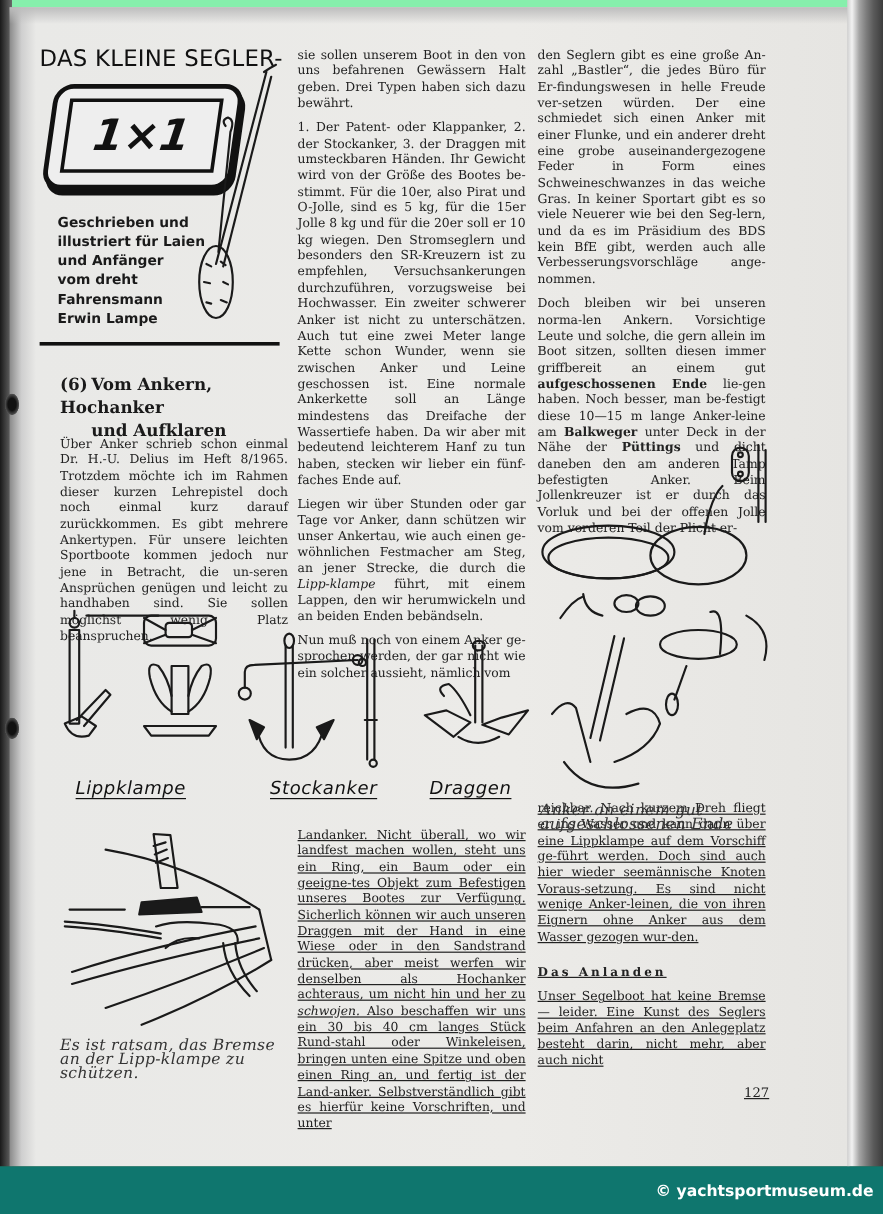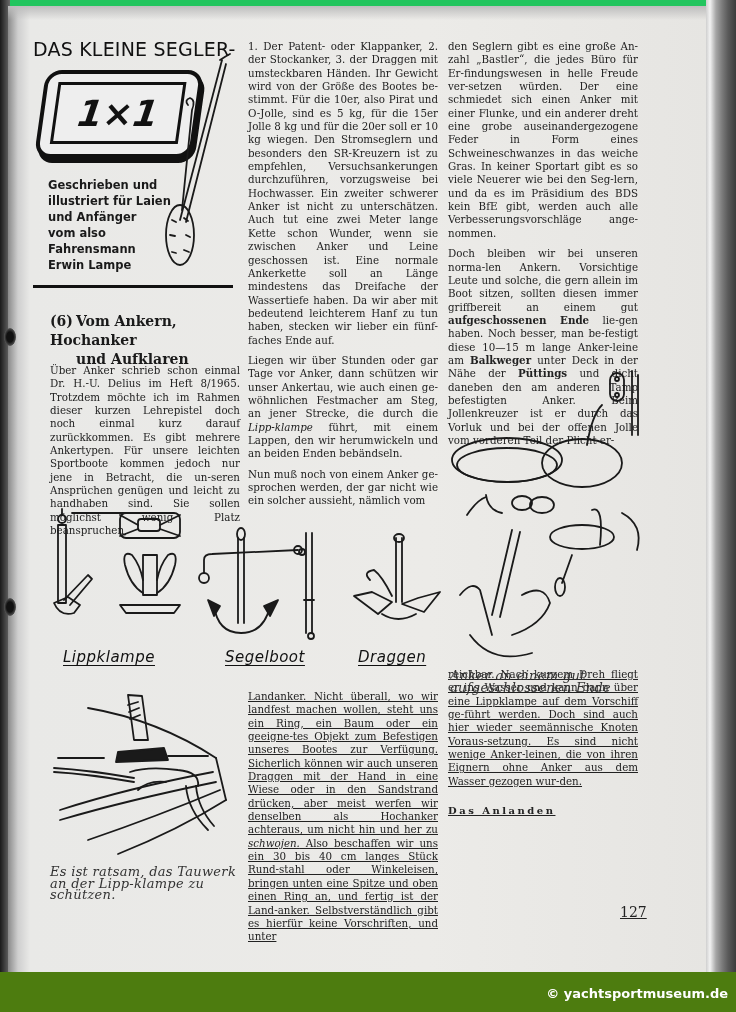--- a/index.html
+++ b/index.html
@@ -1,24 +1,24 @@
 <!DOCTYPE html>
 <html><head>
 <meta charset="utf-8">
 <style>
   html, body { margin: 0; padding: 0; }
   body { width: 736px; height: 1012px; background: #000; position: relative; overflow: hidden; font-family: "DejaVu Serif", serif; }
-  .scan { position: absolute; left: 0; top: 0; width: 736px; height: 972px; background: #22c55e; }
+  .scan { position: absolute; left: 0; top: 0; width: 736px; height: 972px; background: #86efac; }
   .page { position: absolute; left: 8px; top: 6px; width: 700px; height: 966px;
     background: linear-gradient(90deg, #8a8a8a 0px, #cfcfcf 10px, #e9e9e7 22px, #ecebe8 60%, #e6e5e2 100%); }
   .page-top-shadow { position: absolute; left: 0; top: 0; width: 100%; height: 14px; background: linear-gradient(#bdbdbd, rgba(236,235,232,0)); }
   .spine { position: absolute; left: 706px; top: 0; width: 30px; height: 972px;
     background: linear-gradient(90deg, #cfcfcf 0, #f2f2f2 4px, #a5a5a5 10px, #7c7c7c 16px, #5a5a5a 22px, #3c3c3c 30px); }
   .left-edge { position: absolute; left: 0; top: 0; width: 10px; height: 972px; background: linear-gradient(90deg,#1a1a1a,#6a6a6a); }
-  .footer-bar { position: absolute; left: 0; top: 972px; width: 736px; height: 40px; background: #4d7c0f; }
+  .footer-bar { position: absolute; left: 0; top: 972px; width: 736px; height: 40px; background: #0f766e; }
   .copyright { position: absolute; right: 8px; top: 14px; color: #fff; font-family: "DejaVu Sans", sans-serif; font-weight: bold; font-size: 13px; }
 
   .col { position: absolute; font-size: 10.3px; line-height: 13.35px; color: #222; text-align: justify; hyphens: manual; }
   .col p { margin: 0 0 7px 0; }
   .col b { font-weight: bold; }
   .col i { font-style: italic; }
 
   .title-head { position: absolute; left: 33px; top: 38px; font-family: "DejaVu Sans", sans-serif; font-size: 19px; letter-spacing: 0.2px; color: #111; font-weight: 500; }
   .slate { position: absolute; left: 40px; top: 70px; width: 150px; height: 80px; border: 4px solid #111; border-radius: 16px; transform: skewX(-8deg); background: #eee; box-shadow: 3px 5px 0 #111; }
   .slate-inner { position: absolute; left: 10px; top: 8px; right: 12px; bottom: 10px; border: 3px solid #111; }
@@ -28,21 +28,21 @@
 
   .art-heading { position: absolute; left: 50px; top: 312px; width: 195px; font-family: "DejaVu Serif", serif; font-weight: bold; font-size: 14px; line-height: 19px; color: #1a1a1a; }
   .art-heading .num { display: inline-block; width: 26px; }
   .art-heading .l2 { padding-left: 26px; display: block; }
 
   .hole { position: absolute; left: 4px; width: 12px; height: 18px; border-radius: 50%; background: radial-gradient(#111 40%, #555 70%, transparent 72%); }
 
   .caption { position: absolute; font-style: italic; font-size: 13px; line-height: 11.5px; color: #333; letter-spacing: 0.3px; }
   .fig-label { position: absolute; font-family: "DejaVu Sans", sans-serif; font-style: italic; font-size: 15px; color: #111; text-decoration: underline; text-underline-offset: 3px; letter-spacing: 0.5px; }
   .subhead { font-weight: bold; letter-spacing: 2.5px; font-size: 10px; }
-  .page-number { position: absolute; left: 620px; top: 904px; font-size: 14px; color: #222; text-decoration: underline; }
+  .page-number { position: absolute; left: 620px; top: 904px; font-size: 11px; color: #222; text-decoration: underline; }
   svg { position: absolute; overflow: visible; }
   svg * { fill: none; stroke: #1a1a1a; stroke-width: 1.8; stroke-linecap: round; stroke-linejoin: round; }
   svg .fill { fill: #1a1a1a; }
 </style>
 </head>
 <body>
 
 <div class="scan">
   <div class="left-edge"></div>
   <div class="page">
@@ -61,56 +61,58 @@
       <path d="M66 4 L26 162"></path>
       <path d="M60 0 Q66 -4 70 -6"></path>
     <path d="M28 45 Q24 40 30 38 Q36 40 32 50 L22 150"></path>
     <ellipse cx="20" cy="175" rx="14" ry="30"></ellipse>
     <path d="M12 160 l4 2 M24 158 l4 3 M10 175 l5 1 M26 175 l4 2 M12 192 l4 1 M24 190 l5 2"></path>
   </svg>
   <div class="subtitle-box">
     <div>Geschrieben und</div>
     <div>illustriert für Laien</div>
     <div>und Anfänger</div>
-    <div>vom also</div>
+    <div>vom dreht</div>
     <div>Fahrensmann</div>
     <div>Erwin Lampe</div>
   </div>
   <div class="title-rule"></div>
 
   <div class="art-heading">
     <span class="num">(6)</span><span>Vom Ankern, Hochanker</span>
     <span class="l2">und Aufklaren</span>
   </div>
 
   <div class="hole" style="top:328px"></div>
   <div class="hole" style="top:598px"></div>
 
   <div class="col" style="left:50px;top:364px;width:190px;">
     <p>Über Anker schrieb schon einmal Dr. H.-U. Delius im Heft 8/1965. Trotzdem möchte ich im Rahmen dieser kurzen Lehrepistel doch noch einmal kurz darauf zurückkommen. Es gibt mehrere Ankertypen. Für unsere leichten Sportboote kommen jedoch nur jene in Betracht, die un-seren Ansprüchen genügen und leicht zu handhaben sind. Sie sollen möglichst wenig Platz beanspruchen,</p>
   </div>
 
   <div class="col" style="left:248px;top:40px;width:190px;">
+    <p>sie sollen unserem Boot in den von uns befahrenen Gewässern Halt geben. Drei Typen haben sich dazu bewährt.</p>
     <p>1. Der Patent- oder Klappanker, 2. der Stockanker, 3. der Draggen mit umsteckbaren Händen. Ihr Gewicht wird von der Größe des Bootes be-stimmt. Für die 10er, also Pirat und O-Jolle, sind es 5 kg, für die 15er Jolle 8 kg und für die 20er soll er 10 kg wiegen. Den Stromseglern und besonders den SR-Kreuzern ist zu empfehlen, Versuchsankerungen durchzuführen, vorzugsweise bei Hochwasser. Ein zweiter schwerer Anker ist nicht zu unterschätzen. Auch tut eine zwei Meter lange Kette schon Wunder, wenn sie zwischen Anker und Leine geschossen ist. Eine normale Ankerkette soll an Länge mindestens das Dreifache der Wassertiefe haben. Da wir aber mit bedeutend leichterem Hanf zu tun haben, stecken wir lieber ein fünf-faches Ende auf.</p>
     <p><span>Liegen wir über Stunden oder gar Tage vor Anker, dann schützen wir unser Ankertau, wie auch einen ge-wöhnlichen Festmacher am Steg, an jener Strecke, die durch die </span><i>Lipp-klampe</i><span> führt, mit einem Lappen, den wir herumwickeln und an beiden Enden bebändseln.</span></p>
     <p>Nun muß noch von einem Anker ge-sprochen werden, der gar nicht wie ein solcher aussieht, nämlich vom</p>
   </div>
 
   <div class="col" style="left:248px;top:690px;width:190px;text-decoration:underline;">
     <p><span>Landanker. Nicht überall, wo wir landfest machen wollen, steht uns ein Ring, ein Baum oder ein geeigne-tes Objekt zum Befestigen unseres Bootes zur Verfügung. Sicherlich können wir auch unseren Draggen mit der Hand in eine Wiese oder in den Sandstrand drücken, aber meist werfen wir denselben als Hochanker achteraus, um nicht hin und her zu </span><i>schwojen.</i><span> Also beschaffen wir uns ein 30 bis 40 cm langes Stück Rund-stahl oder Winkeleisen, bringen unten eine Spitze und oben einen Ring an, und fertig ist der Land-anker. Selbstverständlich gibt es hierfür keine Vorschriften, und unter</span></p>
   </div>
 
   <div class="col" style="left:448px;top:40px;width:190px;">
     <p>den Seglern gibt es eine große An-zahl „Bastler“, die jedes Büro für Er-findungswesen in helle Freude ver-setzen würden. Der eine schmiedet sich einen Anker mit einer Flunke, und ein anderer dreht eine grobe auseinandergezogene Feder in Form eines Schweineschwanzes in das weiche Gras. In keiner Sportart gibt es so viele Neuerer wie bei den Seg-lern, und da es im Präsidium des BDS kein BfE gibt, werden auch alle Verbesserungsvorschläge ange-nommen.</p>
     <p><span>Doch bleiben wir bei unseren norma-len Ankern. Vorsichtige Leute und solche, die gern allein im Boot sitzen, sollten diesen immer griffbereit an einem gut </span><b>aufgeschossenen Ende</b><span> lie-gen haben. Noch besser, man be-festigt diese 10—15 m lange Anker-leine am </span><b>Balkweger</b><span> unter Deck in der Nähe der </span><b>Püttings</b><span> und dicht daneben den am anderen Tamp befestigten Anker. Beim Jollenkreuzer ist er durch das Vorluk und bei der offenen Jolle vom vorderen Teil der Plicht er-</span></p>
   </div>
 
   <div class="col" style="left:448px;top:668px;width:190px;text-decoration:underline;">
     <p>reichbar. Nach kurzem Dreh fliegt er ins Wasser und kann dann über eine Lippklampe auf dem Vorschiff ge-führt werden. Doch sind auch hier wieder seemännische Knoten Voraus-setzung. Es sind nicht wenige Anker-leinen, die von ihren Eignern ohne Anker aus dem Wasser gezogen wur-den.</p>
     <p style="margin-top:16px" class="subhead">Das Anlanden</p>
+    <p>Unser Segelboot hat keine Bremse — leider. Eine Kunst des Seglers beim Anfahren an den Anlegeplatz besteht darin, nicht mehr, aber auch nicht</p>
   </div>
 
   <svg style="left:50px;top:505px;width:110px;height:130px" viewBox="0 0 110 130">
     <rect x="8" y="20" width="8" height="78"></rect>
       <circle cx="12" cy="14" r="4"></circle>
       <path d="M12 4 L12 10"></path>
     <path d="M14 95 L38 70 L42 74 L20 100"></path>
       <path d="M4 98 Q10 112 24 108 L30 100 L18 92 Z"></path>
     <path d="M70 8 h60" transform="translate(-48,0)"></path>
     <rect x="70" y="8" width="60" height="25" rx="6" transform="translate(0,0)"></rect>
@@ -140,21 +142,21 @@
   <svg style="left:352px;top:532px;width:90px;height:95px" viewBox="0 0 90 95">
     <path d="M44 6 L44 70"></path>
       <path d="M50 6 L50 70"></path>
       <ellipse cx="47" cy="6" rx="5" ry="4"></ellipse>
     <path d="M18 48 Q10 40 22 38 Q30 44 40 64"></path>
     <path d="M2 64 L20 60 L40 70 L26 82 Z"></path>
       <path d="M88 60 L66 66 L50 72 L72 80 Z"></path>
     <path d="M30 82 Q46 92 64 82"></path>
   </svg>
   <div class="fig-label" style="left:63px;top:648px">Lippklampe</div>
-  <div class="fig-label" style="left:225px;top:648px">Segelboot</div>
+  <div class="fig-label" style="left:225px;top:648px">Stockanker</div>
   <div class="fig-label" style="left:358px;top:648px">Draggen</div>
 
   <svg style="left:452px;top:365px;width:200px;height:300px" viewBox="0 0 200 300">
     <rect x="158" y="8" width="14" height="28" rx="7"></rect>
       <circle cx="165" cy="14" r="2"></circle>
       <circle cx="165" cy="30" r="2"></circle>
     <path d="M150 40 Q140 50 135 80"></path>
       <path d="M180 6 L180 70"></path>
       <path d="M186 10 L186 70"></path>
     <ellipse cx="55" cy="95" rx="55" ry="22"></ellipse>
@@ -189,20 +191,20 @@
     <path d="M82 82 Q100 76 130 80 Q152 82 150 96"></path>
       <path d="M90 100 Q100 90 118 92"></path>
     <path d="M138 96 Q140 120 160 140"></path>
       <path d="M148 96 Q150 118 166 136"></path>
     <path d="M12 120 Q80 98 165 82"></path>
       <path d="M12 130 Q80 110 168 92"></path>
     <path d="M40 150 Q110 126 172 100"></path>
       <path d="M70 164 Q130 140 178 110"></path>
     <path d="M168 68 L178 110"></path>
   </svg>
-  <div class="caption" style="left:50px;top:866px;width:190px">Es ist ratsam, das Tauwerk an der Lipp-klampe zu schützen.</div>
+  <div class="caption" style="left:50px;top:866px;width:190px">Es ist ratsam, das Bremse an der Lipp-klampe zu schützen.</div>
 
   <div class="page-number">127</div>
 </div>
 
 <div class="footer-bar">
   <div class="copyright">© yachtsportmuseum.de</div>
 </div>
 
 </body></html>

